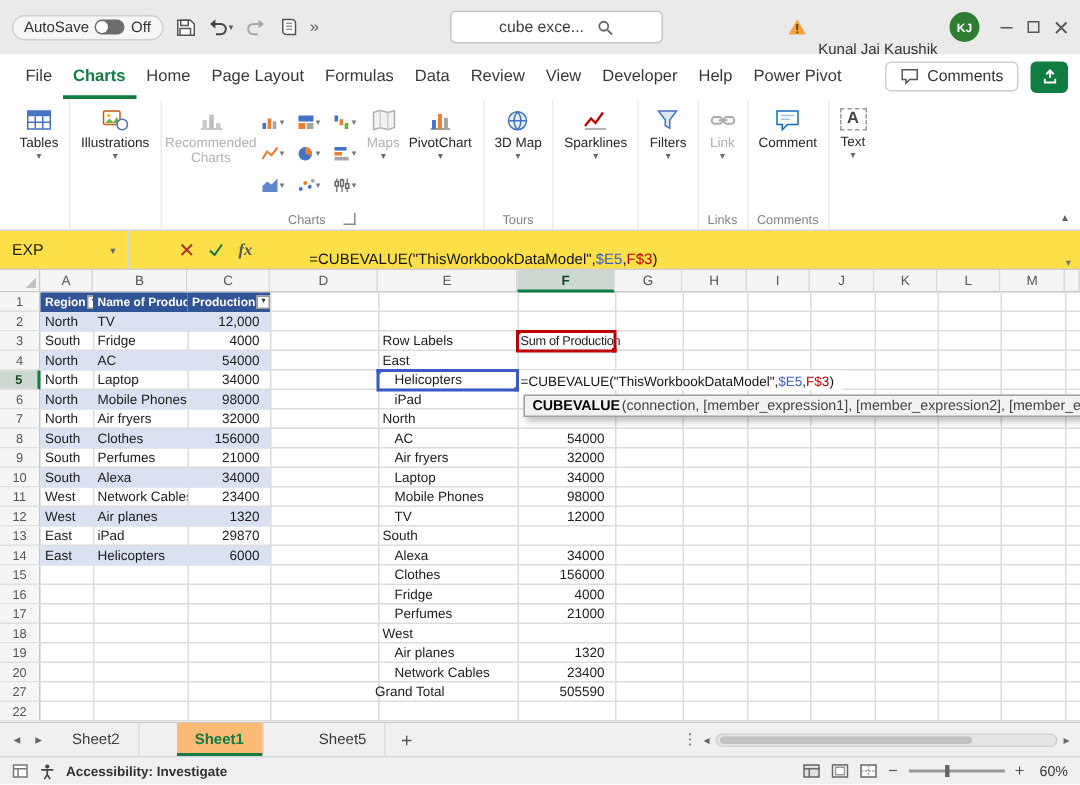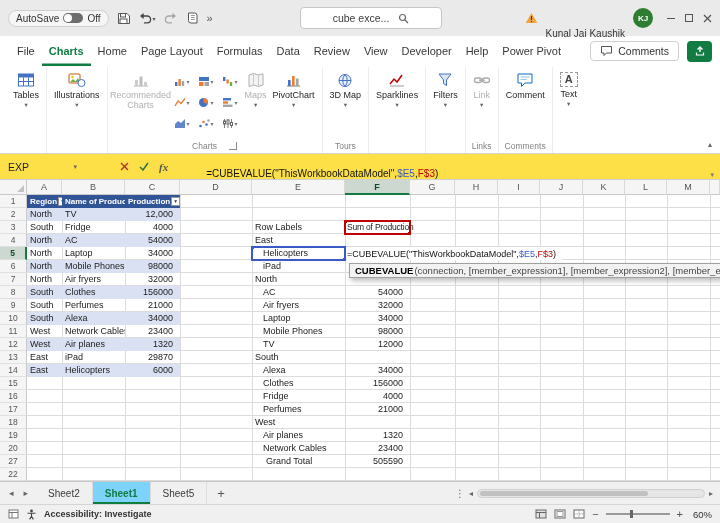--- a/index.html
+++ b/index.html
@@ -84,23 +84,23 @@
 .refbox:before,.refbox:after{content:"";position:absolute;width:3px;height:3px;background:currentColor;}
 .refbox:before{left:-2px;top:-2px;}
 .refbox:after{right:-2px;bottom:-2px;}
 .fcell{display:flex;align-items:center;font-size:9px;background:#fff;white-space:nowrap;}
 .ftooltip{position:absolute;background:#f2f2f2;border:1px solid #a0a0a0;box-shadow:2px 3px 5px rgba(0,0,0,.25);font-size:9.5px;color:#444;padding:0 5px;display:flex;align-items:center;white-space:nowrap;overflow:hidden;z-index:5;}
 .ftooltip b{color:#000;margin-right:1px;}
 
 
 .tabbar{height:23px;background:#f0f0f0;border-top:1px solid #c6c6c6;display:flex;align-items:center;padding:0 4px;flex:none;font-size:10px;}
 .tnav{color:#666;font-size:9px;padding:0 5px;}
-#sheet-tabs{display:flex;height:100%;margin-left:3px;}
+#sheet-tabs{display:flex;height:100%;margin-left:3px;gap:25px;}
 .stab{display:flex;align-items:center;padding:0 12px;color:#3b3b3b;border-right:1px solid #ddd;}
-.stab.active{background:#7dd3fc;color:var(--accent-green,#107C41);font-weight:700;box-shadow:inset 0 -2px 0 var(--accent-green,#107C41);}
+.stab.active{background:#fdba74;color:var(--accent-green,#107C41);font-weight:700;box-shadow:inset 0 -2px 0 var(--accent-green,#107C41);}
 .addsheet{font-size:13px;color:#555;padding:0 10px;}
 .tbr{margin-left:auto;display:flex;align-items:center;gap:4px;padding-right:3px;color:#666;}
 .hscroll{width:228px;height:9px;background:#e6e6e6;border:1px solid #d0d0d0;position:relative;border-radius:5px;}
 .hthumb{position:absolute;left:2px;top:1px;width:168px;height:5px;background:#c1c1c1;border-radius:3px;}
 .sb-arrow{font-size:8px;color:#666;}
 
 
 .statusbar{height:19px;background:#f0f0f0;border-top:1px solid #d6d6d6;display:flex;align-items:center;gap:7px;padding:0 8px;font-size:9.5px;color:#333;flex:none;}
 .acc-label{font-weight:700;font-size:9px;}
 .sb-right{margin-left:auto;display:flex;align-items:center;gap:7px;}
@@ -604,21 +604,21 @@
         <div class="cell num" style="left: 345px; top: 197px; width: 65px; height: 13px;">156000</div>
         <div class="cell" style="left: 252px; top: 210px; width: 93px; height: 13px; padding-left: 11px;">Fridge</div>
         <div class="cell num" style="left: 345px; top: 210px; width: 65px; height: 13px;">4000</div>
         <div class="cell" style="left: 252px; top: 223px; width: 93px; height: 13px; padding-left: 11px;">Perfumes</div>
         <div class="cell num" style="left: 345px; top: 223px; width: 65px; height: 13px;">21000</div>
         <div class="cell" style="left: 252px; top: 236px; width: 93px; height: 13px; padding-left: 3px;">West</div>
         <div class="cell" style="left: 252px; top: 249px; width: 93px; height: 13px; padding-left: 11px;">Air planes</div>
         <div class="cell num" style="left: 345px; top: 249px; width: 65px; height: 13px;">1320</div>
         <div class="cell" style="left: 252px; top: 262px; width: 93px; height: 13px; padding-left: 11px;">Network Cables</div>
         <div class="cell num" style="left: 345px; top: 262px; width: 65px; height: 13px;">23400</div>
-        <div class="cell" style="left: 264px; top: 275px; width: 93px; height: 13px; padding-left: 2px;">Grand Total</div>
+        <div class="cell" style="left: 248px; top: 275px; width: 93px; height: 13px; padding-left: 2px;">Grand Total</div>
         <div class="cell num" style="left: 345px; top: 275px; width: 65px; height: 13px;">505590</div>
         <div class="refbox red" style="left: 344px; top: 40px; width: 67px; height: 15px;"></div>
         <div class="refbox blue" style="left: 251px; top: 66px; width: 95px; height: 15px;"></div>
         <div class="fcell" style="left: 347px; top: 67px; width: 215px; height: 13px;">
           <span class="fk">=CUBEVALUE("ThisWorkbookDataModel",</span>
           <span class="fb">$E5</span>
           <span class="fk">,</span>
           <span class="fr">F$3</span>
           <span class="fk">)</span>
         </div>

